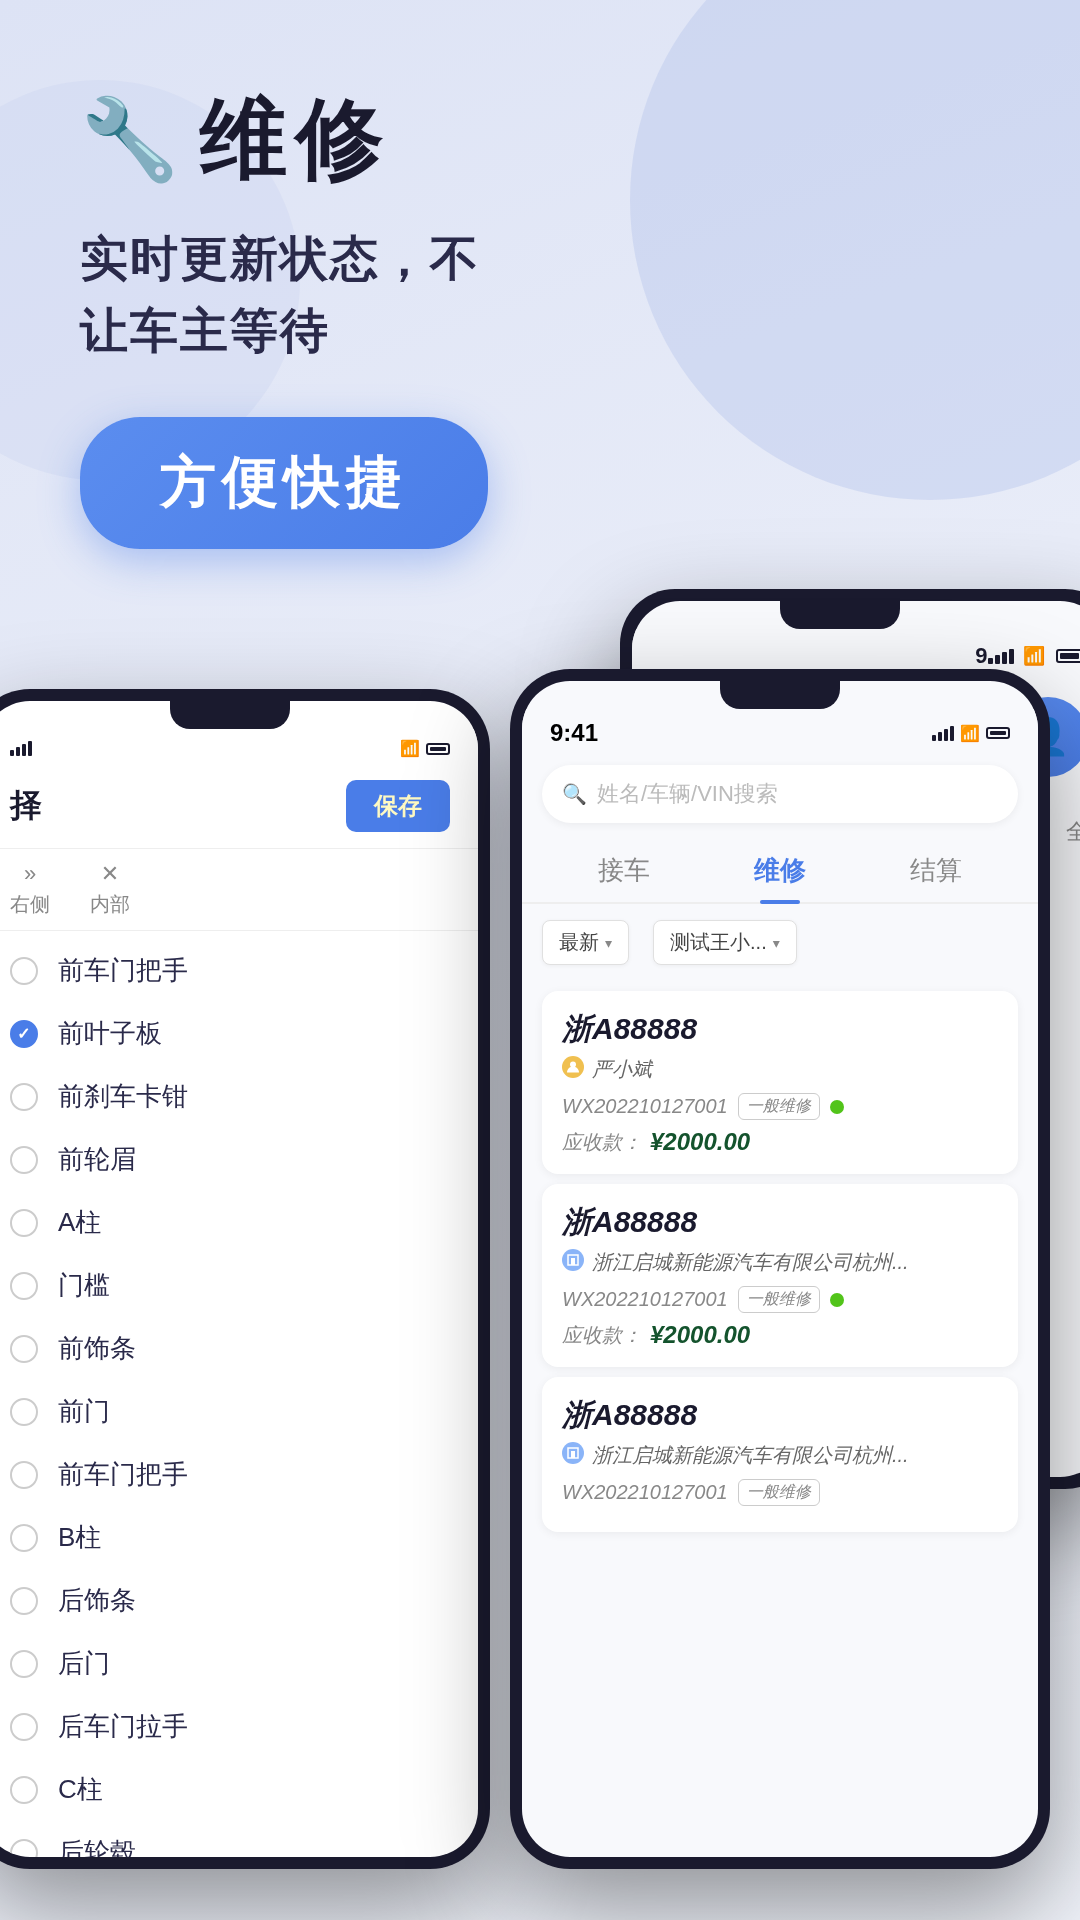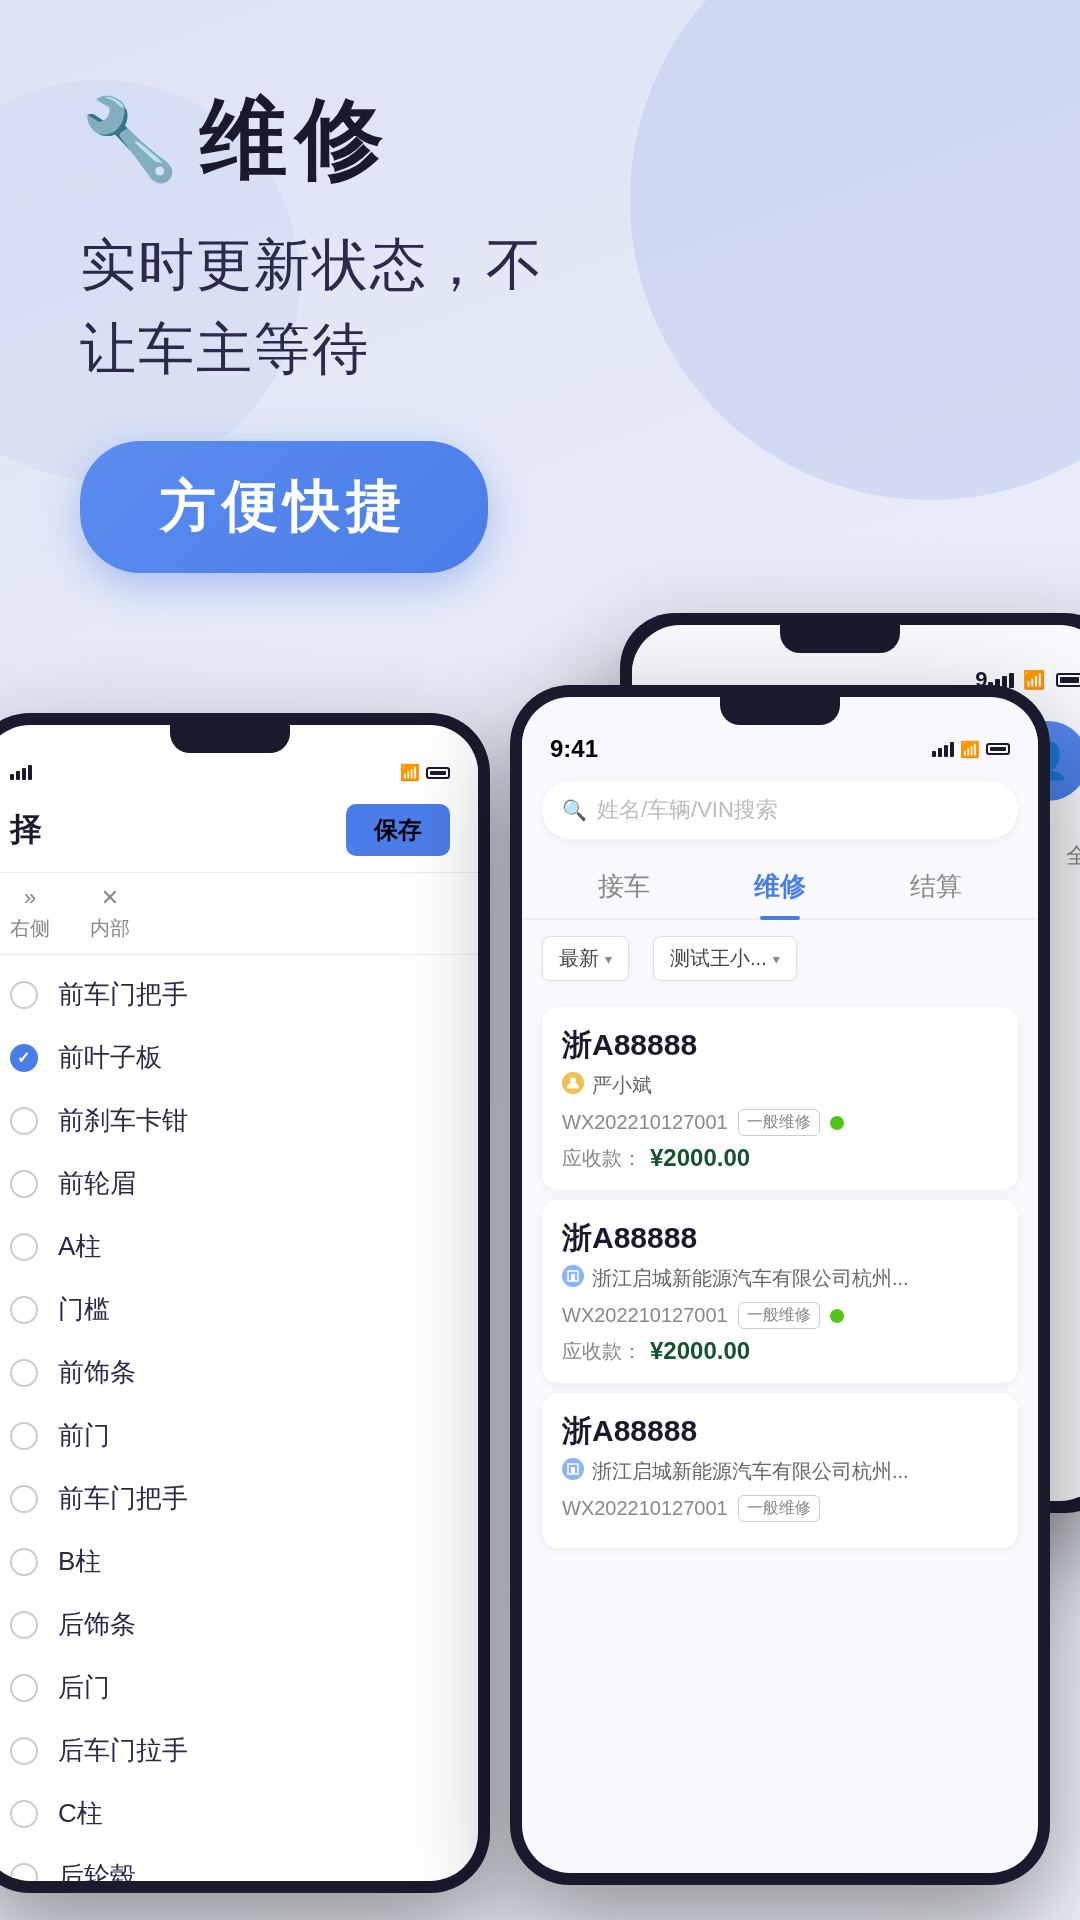--- a/index.html
+++ b/index.html
@@ -53,22 +53,22 @@
     }
 
     .hero-title {
       font-size: 88px;
       font-weight: 800;
       color: #1a1a2e;
       letter-spacing: 8px;
     }
 
     .hero-subtitle {
-      font-size: 56px;
-      font-weight: 400;
+      font-size: 48px;
+      font-weight: 700;
       color: #2a2a4a;
       line-height: 1.5;
       margin-bottom: 50px;
       letter-spacing: 2px;
     }
 
     .cta-button {
       display: inline-block;
       background: linear-gradient(135deg, #5b8def 0%, #4a7de8 100%);
       color: white;
@@ -169,21 +169,21 @@
     .left-header {
       display: flex;
       justify-content: space-between;
       align-items: center;
       padding: 16px 28px 16px 28px;
       border-bottom: 1px solid #eee;
     }
 
     .save-btn {
       background: #4a7de8;
-      color: #000000;
+      color: #fef9c3;
       font-size: 24px;
       font-weight: 600;
       padding: 10px 28px;
       border-radius: 10px;
     }
 
     .side-tabs {
       display: flex;
       padding: 12px 28px;
       gap: 40px;
@@ -244,21 +244,21 @@
 
     .body-part-name {
       font-size: 26px;
       color: #2a2a4a;
     }
 
     
     .phone-center {
       width: 540px;
       height: 1200px;
-      bottom: 8px;
+      bottom: 0px;
       right: 30px;
       z-index: 6;
     }
 
     .phone-center .phone-screen {
       position: absolute;
       top: 12px;
       left: 12px;
       right: 12px;
       bottom: 12px;
@@ -432,20 +432,21 @@
     .amount-value {
       font-size: 24px;
       font-weight: 700;
       color: #14532d;
     }
 
     
     .cards-area {
       overflow: hidden;
       padding-bottom: 20px;
+      font-style: italic;
     }
 
     .avatar-circle {
       width: 80px;
       height: 80px;
       background: linear-gradient(135deg, #5b8def, #4a7de8);
       border-radius: 50%;
       display: flex;
       align-items: center;
       justify-content: center;

